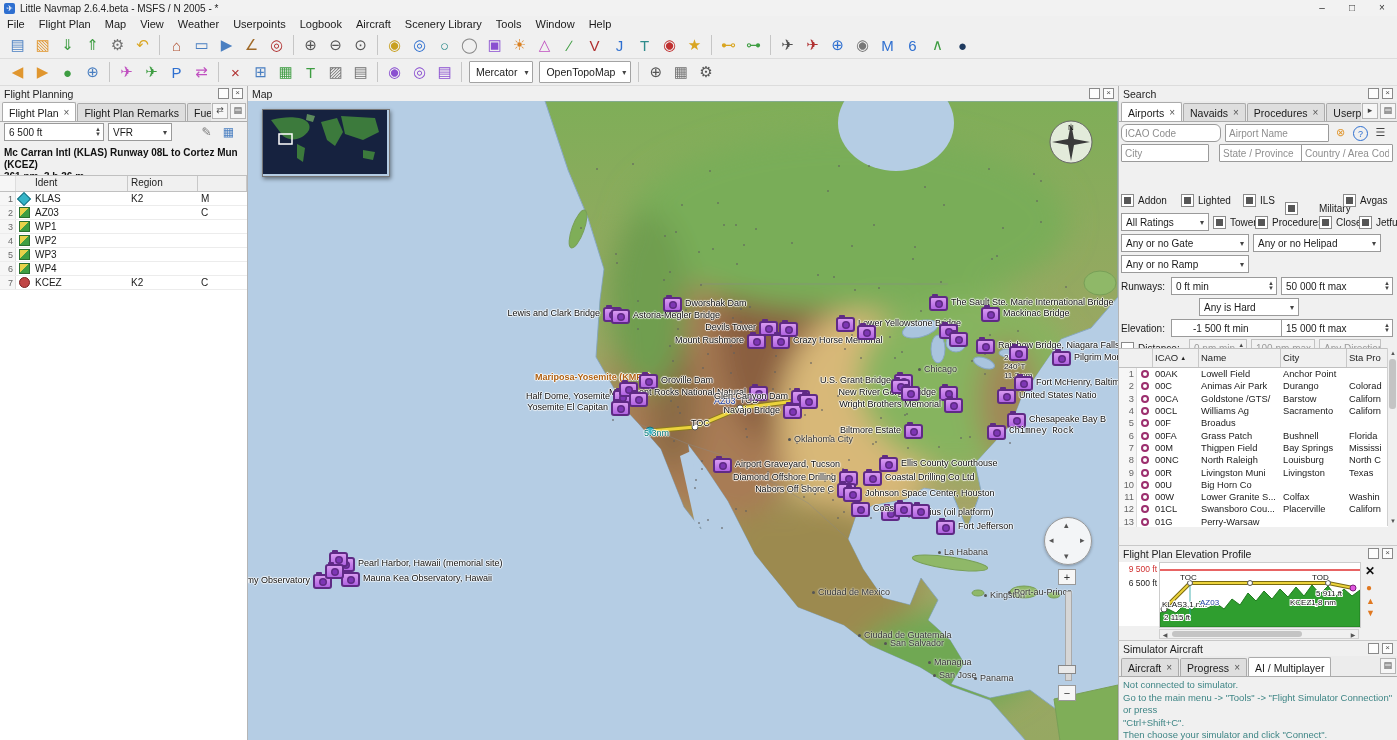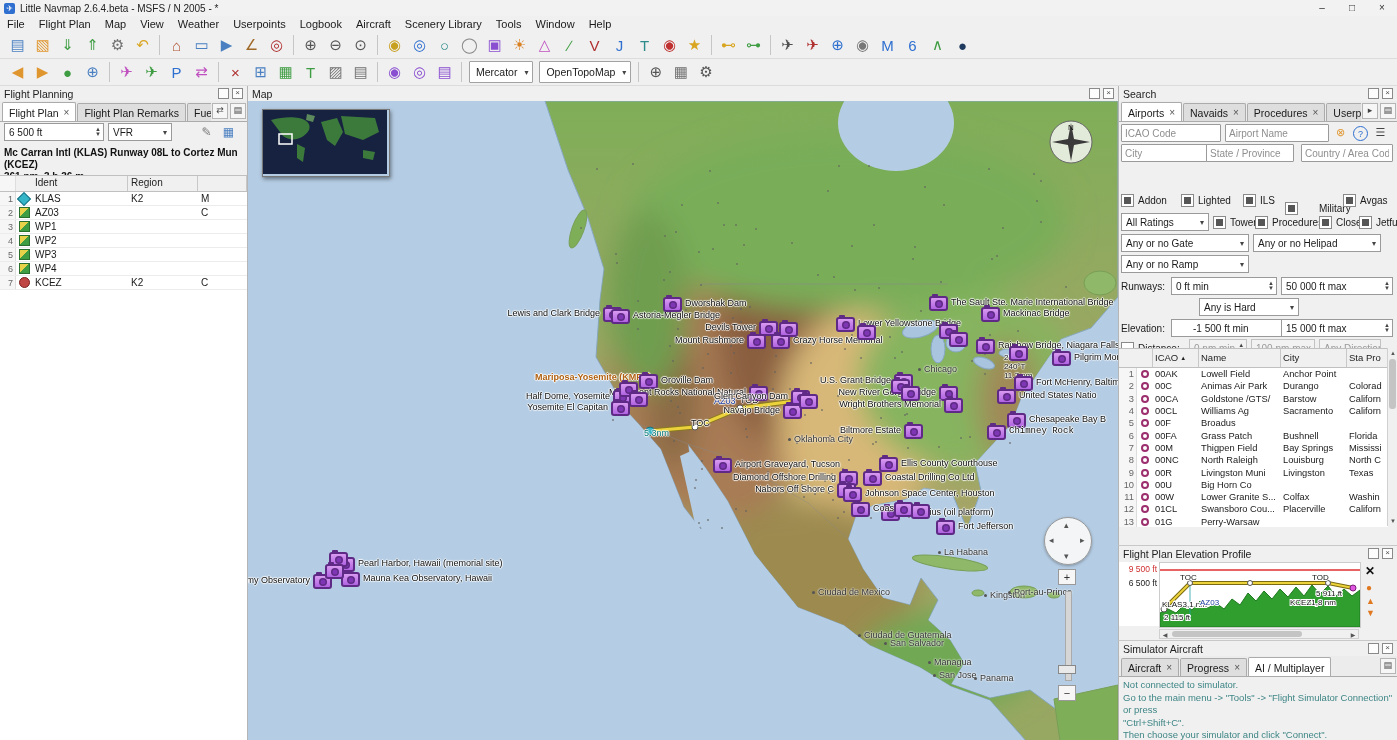--- a/index.html
+++ b/index.html
@@ -812,27 +812,27 @@
           <span class="tab-close">×</span>
         </div>
         <div class="tab">
           <span class="tab-label">Userpoints</span>
         </div>
       </div>
     <div class="tabbar-btn">▸</div>
     <div class="tabbar-btn">▤</div>
   </div>
   <div id="search-form">
-    <input class="inp" style="left: 2px; top: 3px; width: 100px;" placeholder="ICAO Code">
+    <input class="inp" style="left: 2px; top: 3px; width: 100px; border-radius: 6px;" placeholder="ICAO Code">
     <input class="inp" style="left: 106px; top: 3px; width: 104px;" placeholder="Airport Name">
     <div class="mini-icon" style="left:214px;top:4px;color:#e0962e;">⊗</div>
     <div class="mini-icon help-circle" style="left:234px;top:5px;">?</div>
     <div class="mini-icon" style="left:254px;top:4px;color:#444;">☰</div>
     <input class="inp" style="left: 2px; top: 23px; width: 88px;" placeholder="City">
-    <input class="inp" style="left: 87px; top: 23px; width: 88px;" placeholder="State / Province">
+    <input class="inp" style="left: 100px; top: 23px; width: 88px;" placeholder="State / Province">
     <input class="inp" style="left: 182px; top: 23px; width: 92px;" placeholder="Country / Area Code">
     <div id="chk-row1"></div>
     <div class="combo" style="left:2px;top:92px;width:88px;">
       <span>All Ratings</span>
         <span class="arrow">▾</span>
     </div>
     <div id="chk-row2"></div>
     <div class="combo" style="left:2px;top:113px;width:128px;">
       <span>Any or no Gate</span>
         <span class="arrow">▾</span>

